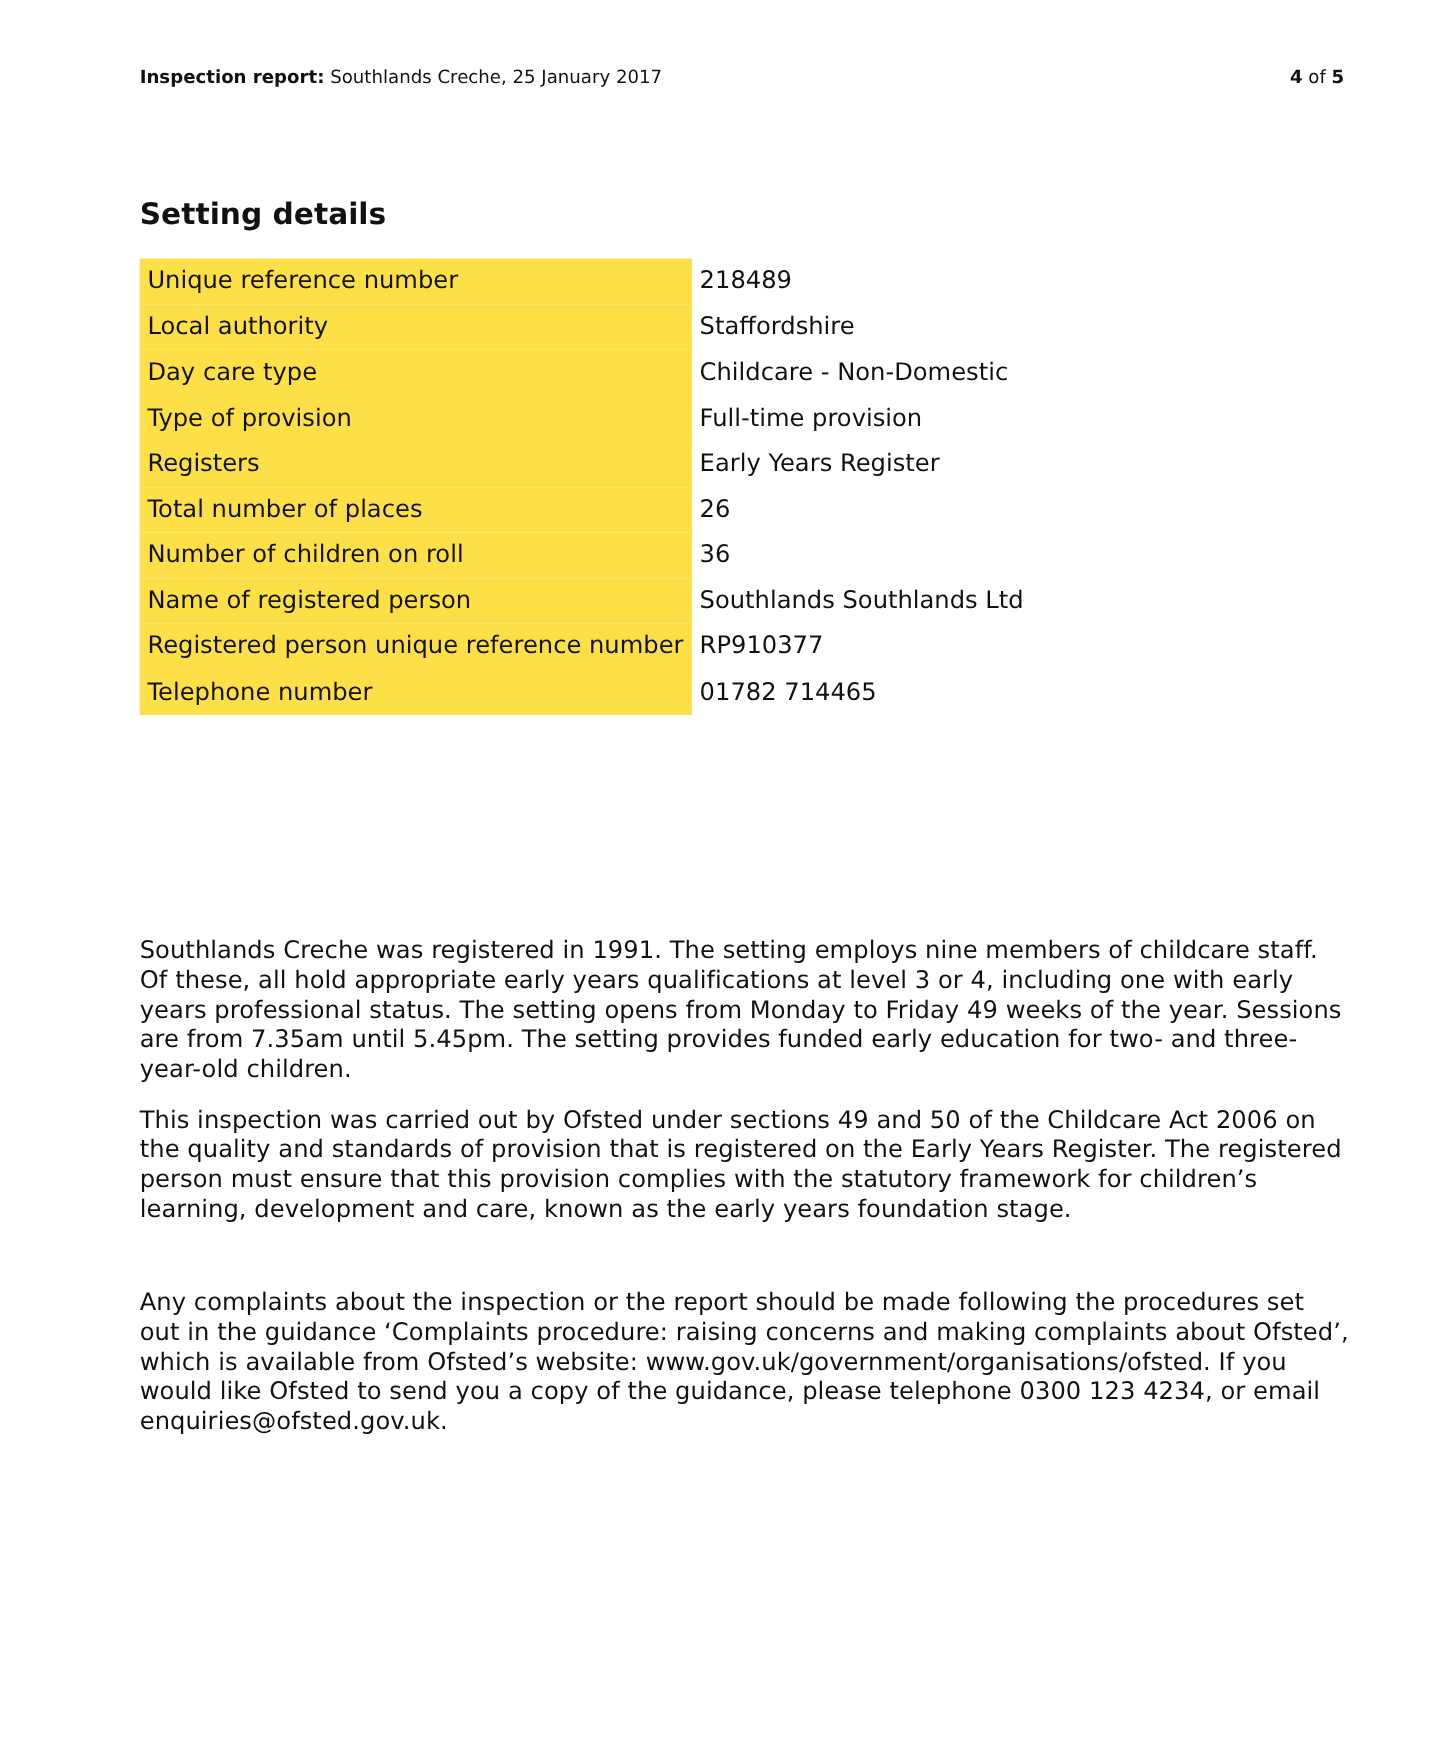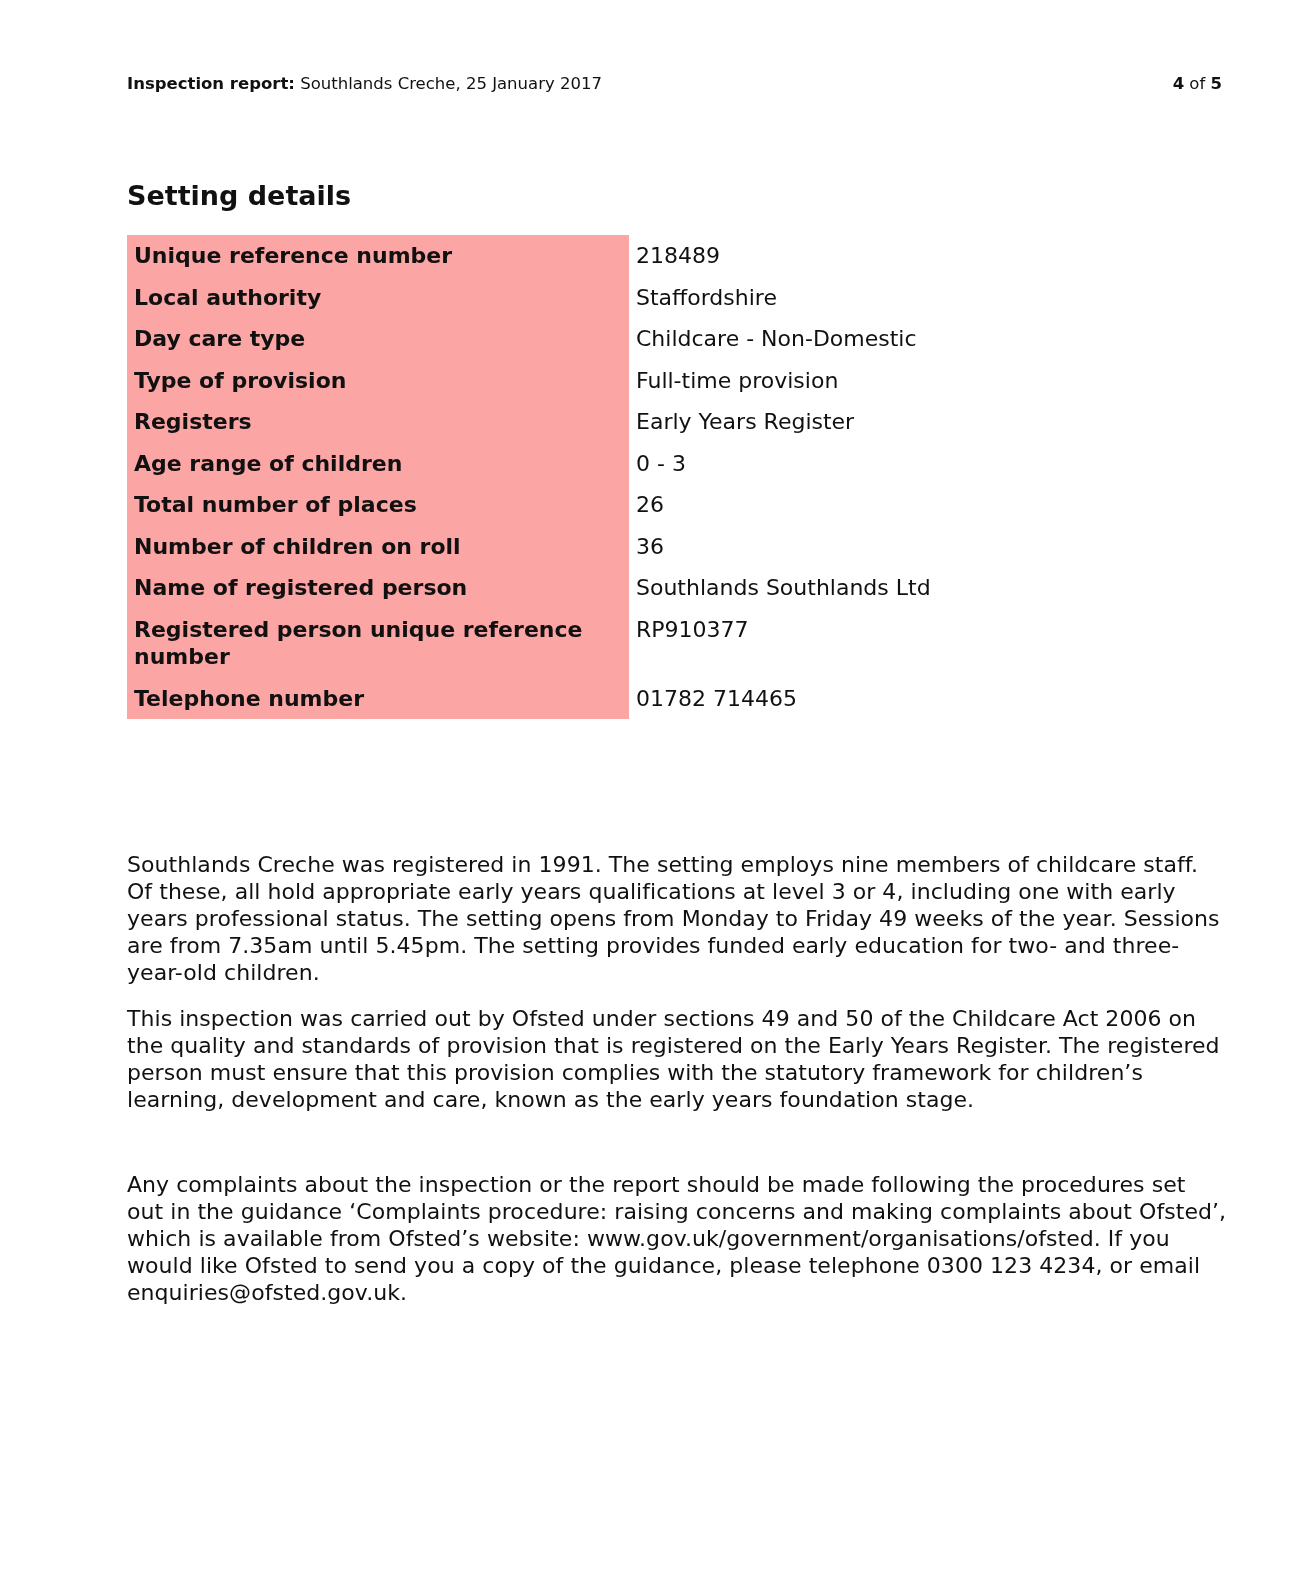--- a/index.html
+++ b/index.html
@@ -12,21 +12,21 @@
       height: 1584px;
       position: relative;
       font-family: "DejaVu Sans", "Liberation Sans", sans-serif;
       color: #111111;
       overflow: hidden;
     }
     .page-header {
       position: absolute;
       left: 127px;
       right: 94px;
-      top: 72px;
+      top: 58px;
       height: 24px;
       font-size: 16.5px;
       line-height: 24px;
       display: flex;
       justify-content: space-between;
     }
     .page-header b { font-weight: bold; }
     .section-title {
       position: absolute;
       left: 127px;
@@ -48,22 +48,22 @@
       padding: 0 7px;
       vertical-align: top;
       line-height: 27.5px;
     }
     .details-table tr td {
       padding-top: 7px;
       padding-bottom: 7px;
     }
     .details-table td.label {
       width: 488px;
-      background: #fca5a5;
-      font-weight: bold;
+      background: #fde047;
+      font-weight: normal;
     }
     .details-table td.value {
       font-weight: normal;
     }
     .body-text {
       position: absolute;
       left: 127px;
       width: 1100px;
       margin: 0;
       font-size: 22px;
@@ -107,24 +107,20 @@
     </tr>
     <tr>
       <td class="label">Type of provision</td>
       <td class="value">Full-time provision</td>
     </tr>
     <tr>
       <td class="label">Registers</td>
       <td class="value">Early Years Register</td>
     </tr>
     <tr>
-      <td class="label">Age range of children</td>
-      <td class="value">0 - 3</td>
-    </tr>
-    <tr>
       <td class="label">Total number of places</td>
       <td class="value">26</td>
     </tr>
     <tr>
       <td class="label">Number of children on roll</td>
       <td class="value">36</td>
     </tr>
     <tr>
       <td class="label">Name of registered person</td>
       <td class="value">Southlands Southlands Ltd</td>

